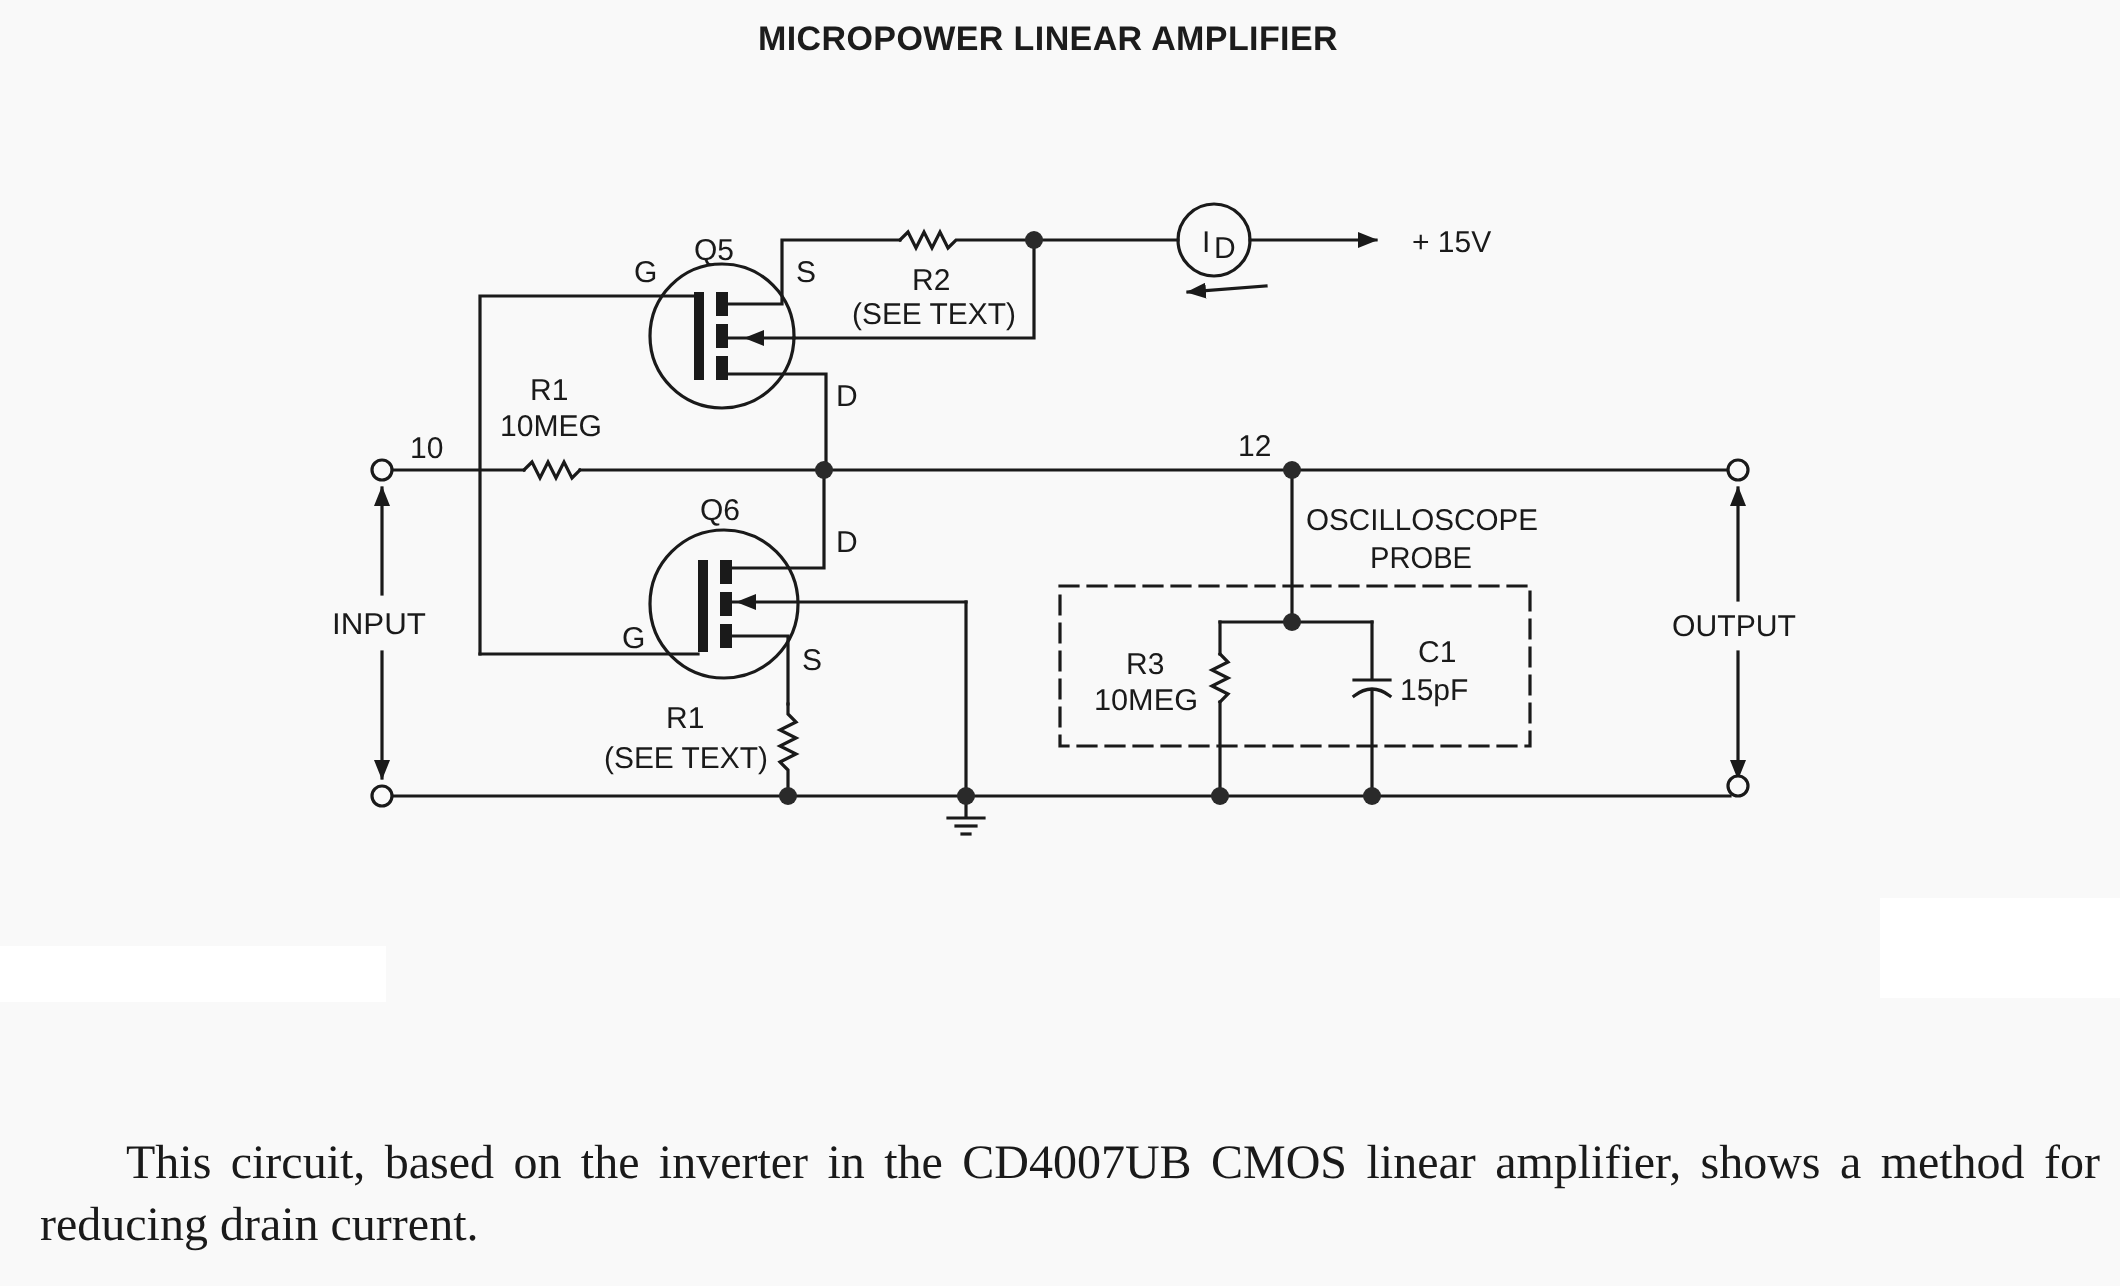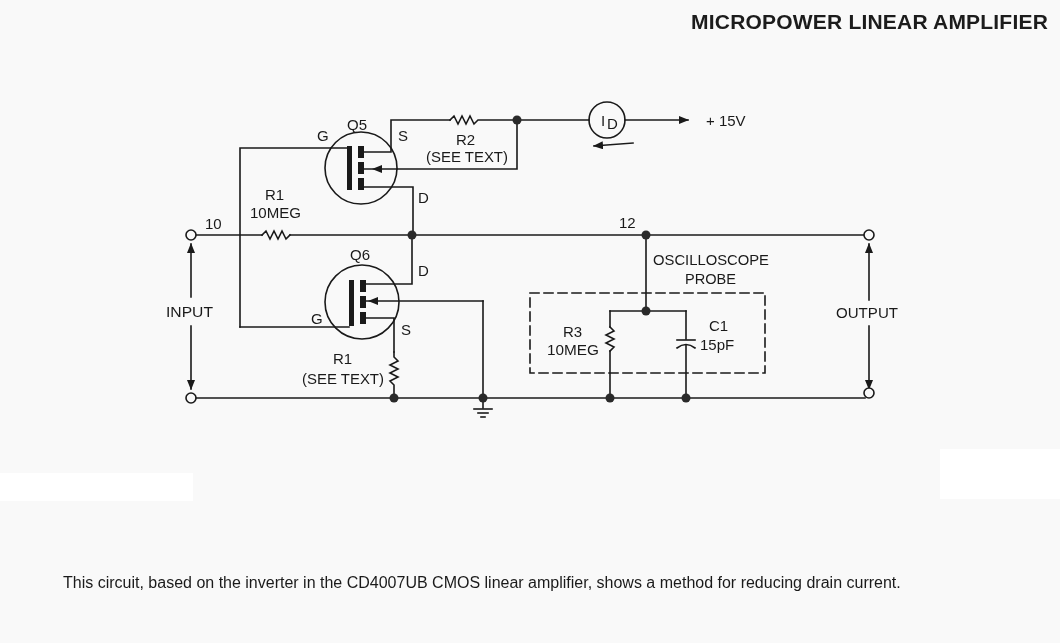--- a/index.html
+++ b/index.html
@@ -1,32 +1,32 @@
 <!DOCTYPE html>
 <html><head>
 <meta charset="utf-8">
 <style>
   html, body { margin: 0; padding: 0; }
   body {
     width: 1060px; height: 643px; position: relative; overflow: hidden;
     background: #f9f9f9;
   }
   .title {
-    position: absolute; left: 0; width: 1048px; top: 10px; text-align: right;
-    font-family: "Liberation Sans", sans-serif; font-weight: bold; font-size: 21px;
+    position: absolute; left: 0; width: 1048px; top: 10px; text-align: center;
+    font-family: "Liberation Sans", sans-serif; font-weight: bold; font-size: 17px;
     color: #1c1c1c; letter-spacing: 0.2px;
   }
   .white-patch { position: absolute; background: #ffffff; }
   svg.schem { position: absolute; left: 0; top: 0; }
   svg.schem text {
     font-family: "Liberation Sans", sans-serif; fill: #1a1a1a; font-size: 15px;
   }
   .caption {
     position: absolute; left: 20px; top: 567px; width: 1030px;
-    font-family: Liberation Sans, sans-serif; font-size: 16px; line-height: 31px;
+    font-family: Liberation Serif, serif; font-size: 24px; line-height: 31px;
     color: #1a1a1a; text-indent: 43px; text-align: justify;
   }
 </style>
 </head>
 <body>
 
 <div class="white-patch" style="left:0;top:473px;width:193px;height:28px;"></div>
 <div class="white-patch" style="left:940px;top:449px;width:120px;height:50px;"></div>
 
 <div class="title">MICROPOWER LINEAR AMPLIFIER</div>

